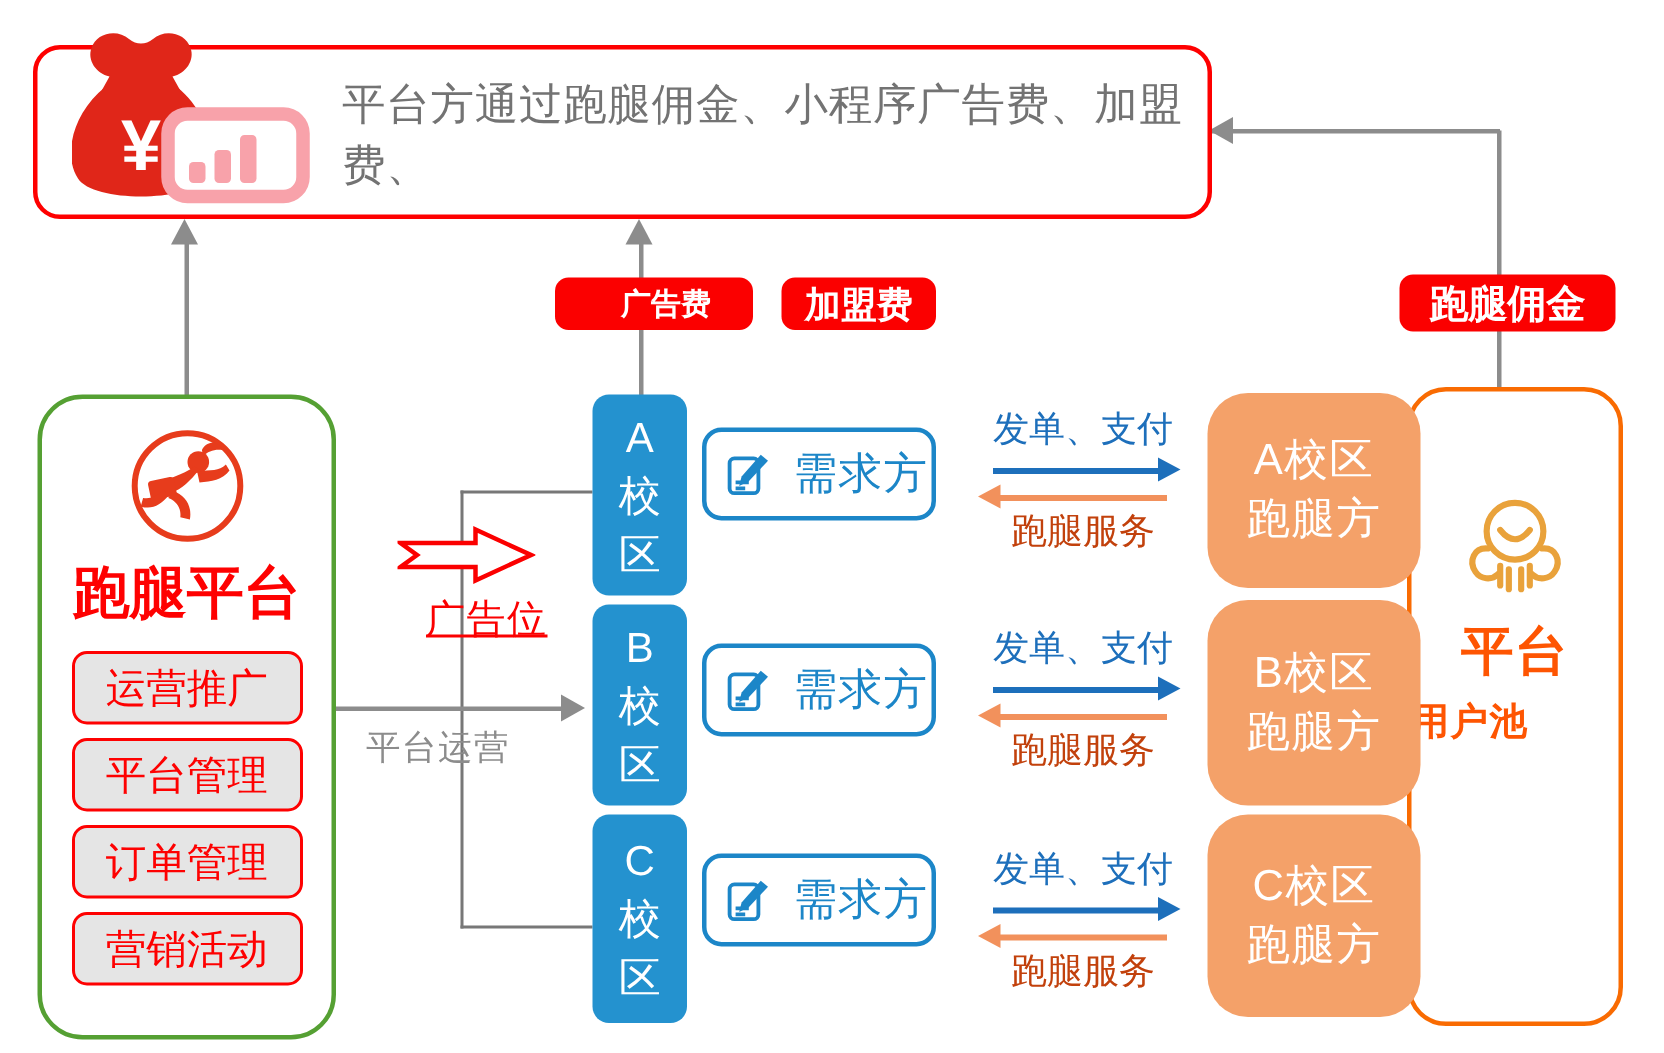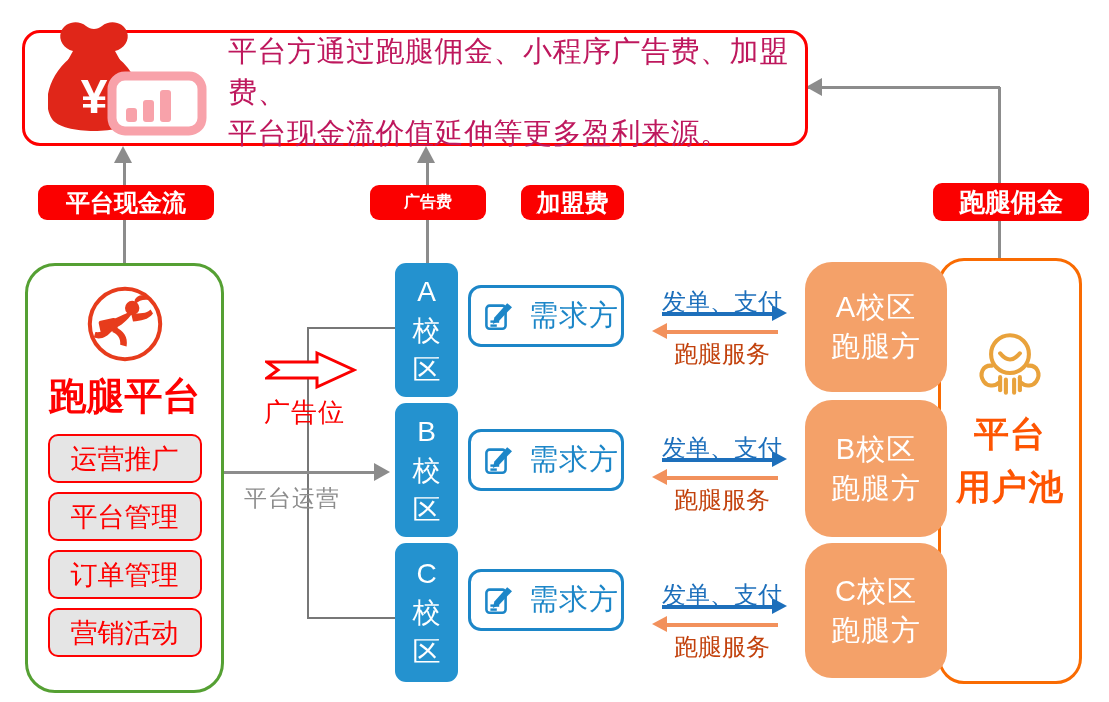--- a/index.html
+++ b/index.html
@@ -1,27 +1,27 @@
 <!DOCTYPE html>
 <html><head>
 <meta charset="utf-8">
 <style>
   html,body{margin:0;padding:0;background:#fff;}
   #canvas{position:relative;width:1109px;height:702px;background:#ffffff;overflow:hidden;
           font-family:"Liberation Sans",sans-serif;}
   .abs{position:absolute;}
   
   .revenue-box{left:22px;top:30px;width:780px;height:110px;border:3.5px solid #fe0000;border-radius:18px;background:#fff;}
-  .revenue-text{left:228px;top:31px;width:570px;color:#be185d;font-size:29px;line-height:41px;font-weight:500;letter-spacing:.5px;}
+  .revenue-text{left:228px;top:50px;width:570px;color:#737373;font-size:29px;line-height:41px;font-weight:500;letter-spacing:.5px;}
   
   .badge{background:#fb0000;color:#fff;font-weight:bold;border-radius:9px;display:flex;align-items:center;justify-content:center;}
   .badge-cashflow{left:38px;top:185px;width:176px;height:35px;font-size:24px;}
-  .badge-adfee{left:370px;top:185px;width:116px;height:35px;font-size:16px;}
+  .badge-adfee{left:370px;top:185px;width:116px;height:35px;font-size:20px;padding-left:16px;}
   .badge-franchise{left:521px;top:185px;width:103px;height:35px;font-size:24px;}
-  .badge-commission{left:933px;top:183px;width:156px;height:38px;font-size:26px;}
+  .badge-commission{left:933px;top:183px;width:144px;height:38px;font-size:26px;}
   
   .hline,.vline{background:#8c8c8c;}
   .thin{background:#777;}
   .tri{width:0;height:0;}
   .tri-up{border-left:9px solid transparent;border-right:9px solid transparent;border-bottom:17px solid #8c8c8c;}
   .tri-left{border-top:9px solid transparent;border-bottom:9px solid transparent;border-right:16px solid #8c8c8c;}
   .tri-right{border-top:9px solid transparent;border-bottom:9px solid transparent;border-left:16px solid #8c8c8c;}
   .op-label{color:#8c8c8c;font-size:23px;letter-spacing:1px;}
   
   .green-box{left:25px;top:263px;width:193px;height:424px;border:3px solid #55a033;border-radius:30px;background:#fff;}
@@ -33,34 +33,34 @@
   .adslot-label{color:#fb0000;font-size:26px;letter-spacing:1px;}
   
   .campus{left:395px;width:63px;background:#2492cf;border-radius:11px;display:flex;align-items:center;justify-content:center;}
   .campus span{display:block;width:30px;color:#fff;font-size:28px;line-height:39px;text-align:center;word-break:break-all;}
   
   .demand{left:468px;width:156px;height:62px;border:3px solid #1c86c8;border-radius:13px;background:#fff;
           display:flex;align-items:center;padding-left:13px;box-sizing:border-box;}
   .demand-label{color:#1c86c8;font-size:29px;margin-left:13px;letter-spacing:1px;}
   
   .flow{left:652px;width:140px;height:100px;}
-  .flow-top{position:absolute;top:-2px;left:0;width:100%;text-align:center;color:#1d6fbb;font-size:24px;margin-top:16px;}
+  .flow-top{position:absolute;top:-2px;left:0;width:100%;text-align:center;color:#1d6fbb;font-size:24px;}
   .flow-bottom{position:absolute;top:66px;left:0;width:100%;text-align:center;color:#c2410c;font-size:24px;}
   .line-blue{position:absolute;top:40px;left:10px;width:112px;height:3.5px;background:#1d6fbb;}
   .head-blue{position:absolute;top:33px;left:120px;border-top:8px solid transparent;border-bottom:8px solid transparent;border-left:15px solid #1d6fbb;}
   .line-orange{position:absolute;top:58px;left:14px;width:112px;height:3.5px;background:#f2915c;}
   .head-orange{position:absolute;top:51px;left:0;border-top:8px solid transparent;border-bottom:8px solid transparent;border-right:15px solid #f2915c;}
   
   .runner-box{left:805px;width:142px;background:#f4a169;border-radius:27px;display:flex;flex-direction:column;
               align-items:center;justify-content:center;z-index:3;}
   .runner-box div{color:#fff;font-size:29px;line-height:39px;letter-spacing:1px;}
   
   .user-pool{left:938px;top:258px;width:138px;height:420px;border:3.5px solid #f96b02;border-radius:26px;background:#fff;z-index:2;}
   .pool-line1{text-align:center;color:#fe5502;font-size:35px;font-weight:bold;margin-top:14px;letter-spacing:1px;}
-  .pool-line2{text-align:center;color:#fe5502;font-size:35px;font-weight:bold;margin-top:6px;letter-spacing:1px;}
+  .pool-line2{text-align:left;color:#fe5502;font-size:25px;font-weight:bold;margin-top:6px;letter-spacing:1px;}
   .pool-icon-wrap{margin:70px auto 0;width:74px;height:66px;}
   .z4{z-index:4;}
 </style>
 </head>
 <body>
 
 <div id="canvas">
 
   <div class="abs vline" style="left:123px;top:158px;width:3px;height:106px;"></div>
   <div class="abs tri tri-up" style="left:114px;top:146px;"></div>
@@ -76,36 +76,34 @@
   <div class="abs thin" style="left:307px;top:327px;width:88px;height:2px;"></div>
   <div class="abs thin" style="left:307px;top:617px;width:88px;height:2px;"></div>
 
   <div class="abs hline" style="left:218px;top:471px;width:158px;height:3px;"></div>
   <div class="abs tri tri-right" style="left:374px;top:463px;"></div>
   <div class="abs op-label" style="left:244px;top:483px;">平台运营</div>
 
   <div class="abs revenue-box"></div>
   <div class="abs revenue-text">
     <div>平台方通过跑腿佣金、小程序广告费、加盟费、</div>
-    <div>平台现金流价值延伸等更多盈利来源。</div>
   </div>
 
   <svg class="abs z4" style="left:48px;top:16px;" width="160" height="122" viewBox="0 0 160 122">
     <path d="M38,10 C30,3 16,6 13,16 C10,24 16,33 25,35 L20,44 L72,44 L67,35 C76,33 82,24 79,16 C76,6 62,3 54,10 C49,14 43,14 38,10 Z" fill="#e02619"></path>
     <path d="M22,42 C0,60 -6,88 4,103 C14,119 78,119 88,103 C98,88 92,60 70,42 Z" fill="#e02619"></path>
     <text x="46" y="97" text-anchor="middle" font-size="48" font-weight="bold" fill="#ffffff">¥</text>
     <g>
       <rect x="64" y="60" width="90" height="55" rx="13" fill="#ffffff" stroke="#f8a2aa" stroke-width="9"></rect>
       <rect x="78" y="92" width="11" height="14" rx="3" fill="#f8a2aa"></rect>
       <rect x="95" y="84" width="11" height="22" rx="3" fill="#f8a2aa"></rect>
       <rect x="112" y="74" width="11" height="32" rx="3" fill="#f8a2aa"></rect>
     </g>
   </svg>
 
-  <div class="abs badge badge-cashflow">平台现金流</div>
   <div class="abs badge badge-adfee">广告费</div>
   <div class="abs badge badge-franchise">加盟费</div>
   <div class="abs badge badge-commission">跑腿佣金</div>
 
   <div class="abs green-box">
     <div class="runner-wrap">
       <svg width="80" height="80" viewBox="0 0 100 100">
         <circle cx="50" cy="50" r="44" fill="none" stroke="#e73c1c" stroke-width="5"></circle>
         <g fill="#e73c1c" stroke="none">
           <circle cx="59" cy="30" r="9"></circle>
@@ -121,21 +119,21 @@
     <div class="platform-title">跑腿平台</div>
     <div class="feature">运营推广</div>
     <div class="feature">平台管理</div>
     <div class="feature">订单管理</div>
     <div class="feature">营销活动</div>
   </div>
 
   <svg class="abs z4" style="left:265px;top:350px;" width="92" height="40" viewBox="0 0 92 40">
     <path d="M2,12 H52 V3 L89,20 L52,37 V28 H2 L13,20 Z" fill="#ffffff" stroke="#fb0000" stroke-width="3"></path>
   </svg>
-  <div class="abs adslot-label" style="left:264px;top:395px;">广告位</div>
+  <div class="abs adslot-label" style="left:284px;top:395px;text-decoration:underline;">广告位</div>
 
   <div class="abs campus" style="top:263px;height:134px;">
     <span>A校区</span>
     </div>
   <div class="abs campus" style="top:403px;height:134px;">
     <span>B校区</span>
     </div>
   <div class="abs campus" style="top:543px;height:139px;">
     <span>C校区</span>
     </div>

